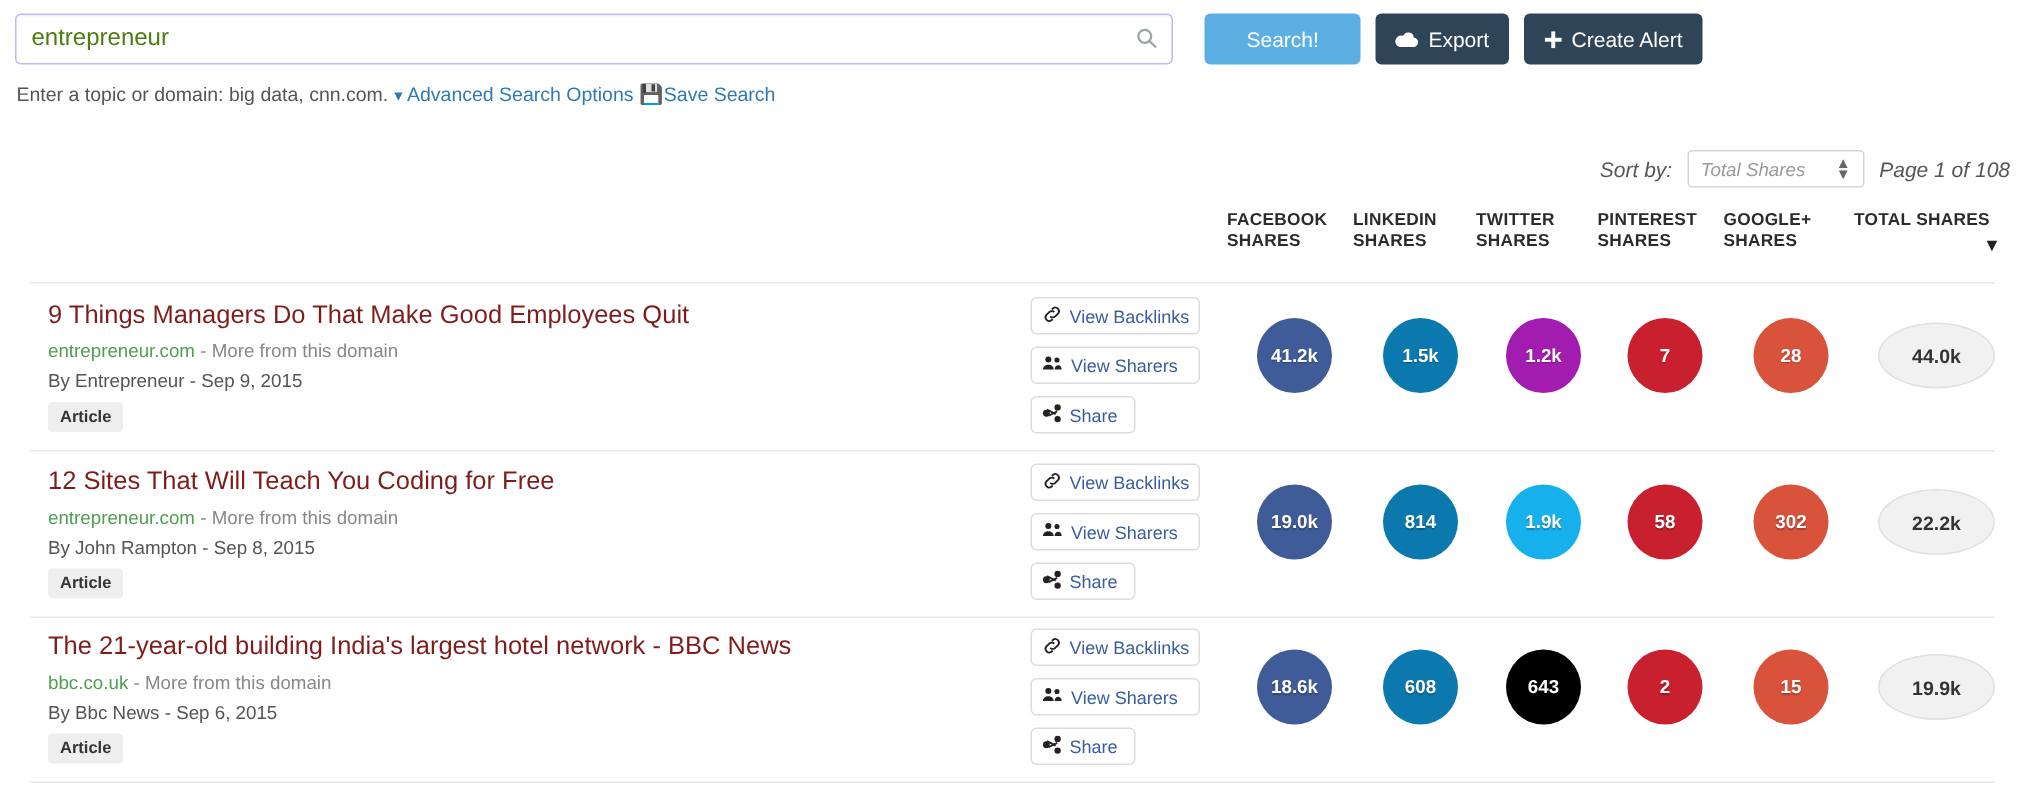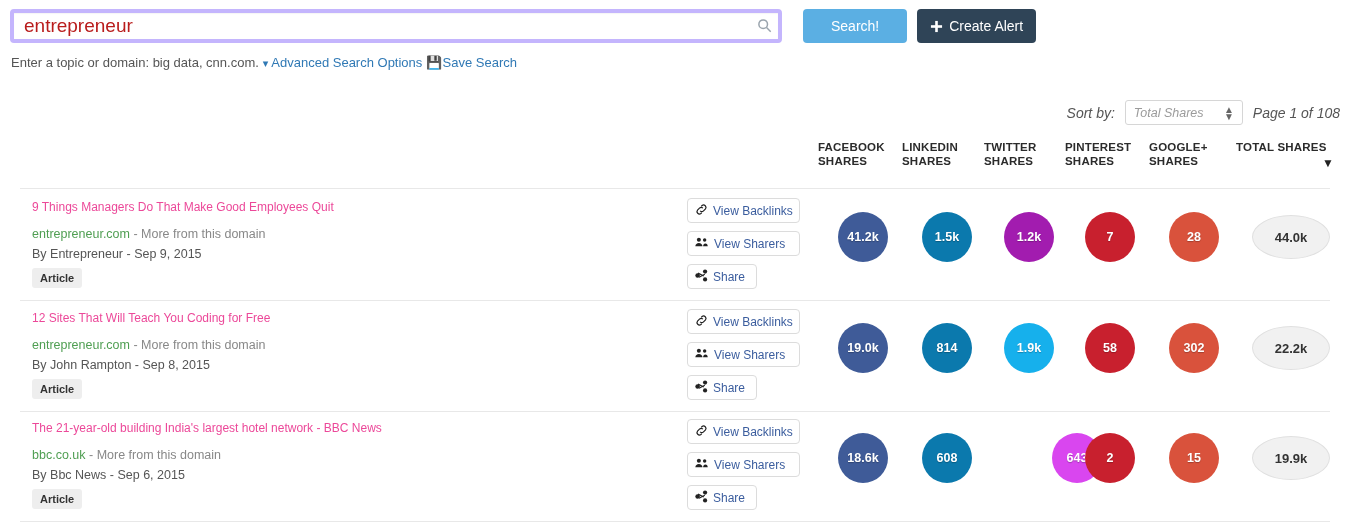--- a/index.html
+++ b/index.html
@@ -20,26 +20,26 @@
     display: flex;
     align-items: flex-start;
     gap: 0;
   }
   .search-input-wrap {
     position: relative;
     width: 772px; height: 34px;
   }
   .search-input {
     width: 100%; height: 34px;
-    border: 4px solid #c4b5fd;
+    border: 1px solid #c4b5fd;
     border-radius: 4px;
     padding: 6px 30px 6px 10px;
-    font-size: 19px;
+    font-size: 16px;
     font-family: "Liberation Sans", sans-serif;
-    color: #b91c1c;
+    color: #4d7c0f;
     outline: none;
     background: #fff;
     box-shadow: inset 0 1px 1px rgba(0,0,0,.045);
   }
   .search-mag {
     position: absolute;
     right: 10px; top: 9px;
     width: 15px; height: 15px;
     pointer-events: none;
     color: #9aa4ad;
@@ -130,22 +130,22 @@
     position: absolute;
     left: 20px; width: 1310px;
     height: 1px;
     background: #e8e8e8;
   }
 
   
   .row { position: absolute; left: 0; width: 1346px; height: 110px; }
   .res-title {
     position: absolute; left: 32px; top: 0;
-    font-size: 12px;
-    color: #ec4899;
+    font-size: 17px;
+    color: #7f1d1d;
     text-decoration: none;
     white-space: nowrap;
     text-align: right;
   }
   .res-domain {
     position: absolute; left: 32px; top: 27px;
     font-size: 12.5px;
     white-space: nowrap;
   }
   .res-domain .dom { color: #4f9e52; text-decoration: none; }
@@ -219,20 +219,28 @@
         <circle cx="6.6" cy="6.6" r="4.6"></circle>
           <line x1="10.2" y1="10.2" x2="14.6" y2="14.6"></line>
       </svg>
     </span>
   </div>
 
   <button class="btn btn-search">
     <span>Search!</span>
   </button>
 
+  <button class="btn btn-dark">
+    <span>
+      <svg width="16" height="13" viewBox="0 0 20 16" fill="#fff">
+        <path d="M15.6 6.2a4.6 4.6 0 0 0-8.8-1.5A3.6 3.6 0 0 0 3.6 14h11.6a3.9 3.9 0 0 0 .4-7.8z"></path>
+      </svg>
+    </span>
+    <span>Export</span>
+  </button>
 
   <button class="btn btn-dark">
     <span>
       <svg width="13" height="13" viewBox="0 0 14 14" fill="#fff">
         <rect x="5.6" y="1" width="2.8" height="12"></rect>
           <rect x="1" y="5.6" width="12" height="2.8"></rect>
       </svg>
     </span>
     <span>Create Alert</span>
   </button>
@@ -397,20 +405,20 @@
               <circle cx="3.2" cy="8" r="2.8"></circle>
               <rect x="4" y="4.4" width="8" height="1.5" transform="rotate(27 4 4.4)"></rect>
               <rect x="4.6" y="9.4" width="8" height="1.5" transform="rotate(-27 4.6 9.4)"></rect>
             </svg></span>
           <span>Share</span>
         </button>
       </div>
       <div class="metrics">
         <div class="bub" style="left:838px;background:#3f5b98;">18.6k</div>
         <div class="bub" style="left:922px;background:#0b79ad;">608</div>
-        <div class="bub" style="left:1052px;background:#d946ef;text-align:right;">643</div>
+        <div class="bub" style="left:1004px;background:#000000;text-align:right;">643</div>
         <div class="bub" style="left:1085px;background:#c8202e;">2</div>
         <div class="bub" style="left:1169px;background:#d9523c;">15</div>
         <div class="bub total" style="left:1252px;">19.9k</div>
       </div>
     </div>
     <div class="hr" style="top: 521px;"></div>
   </div>
 
 </body></html>

